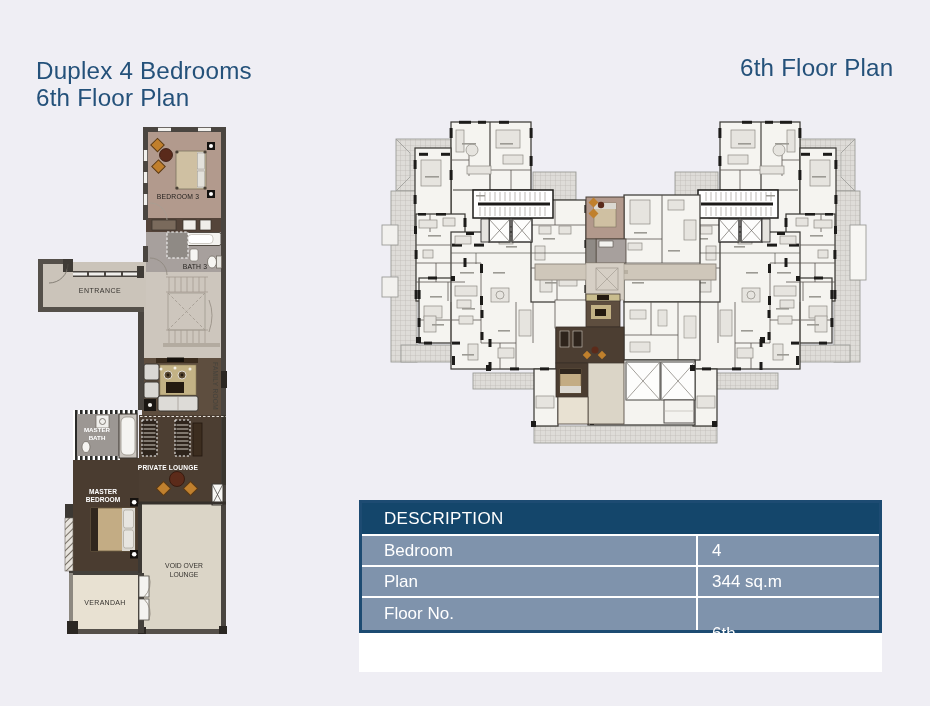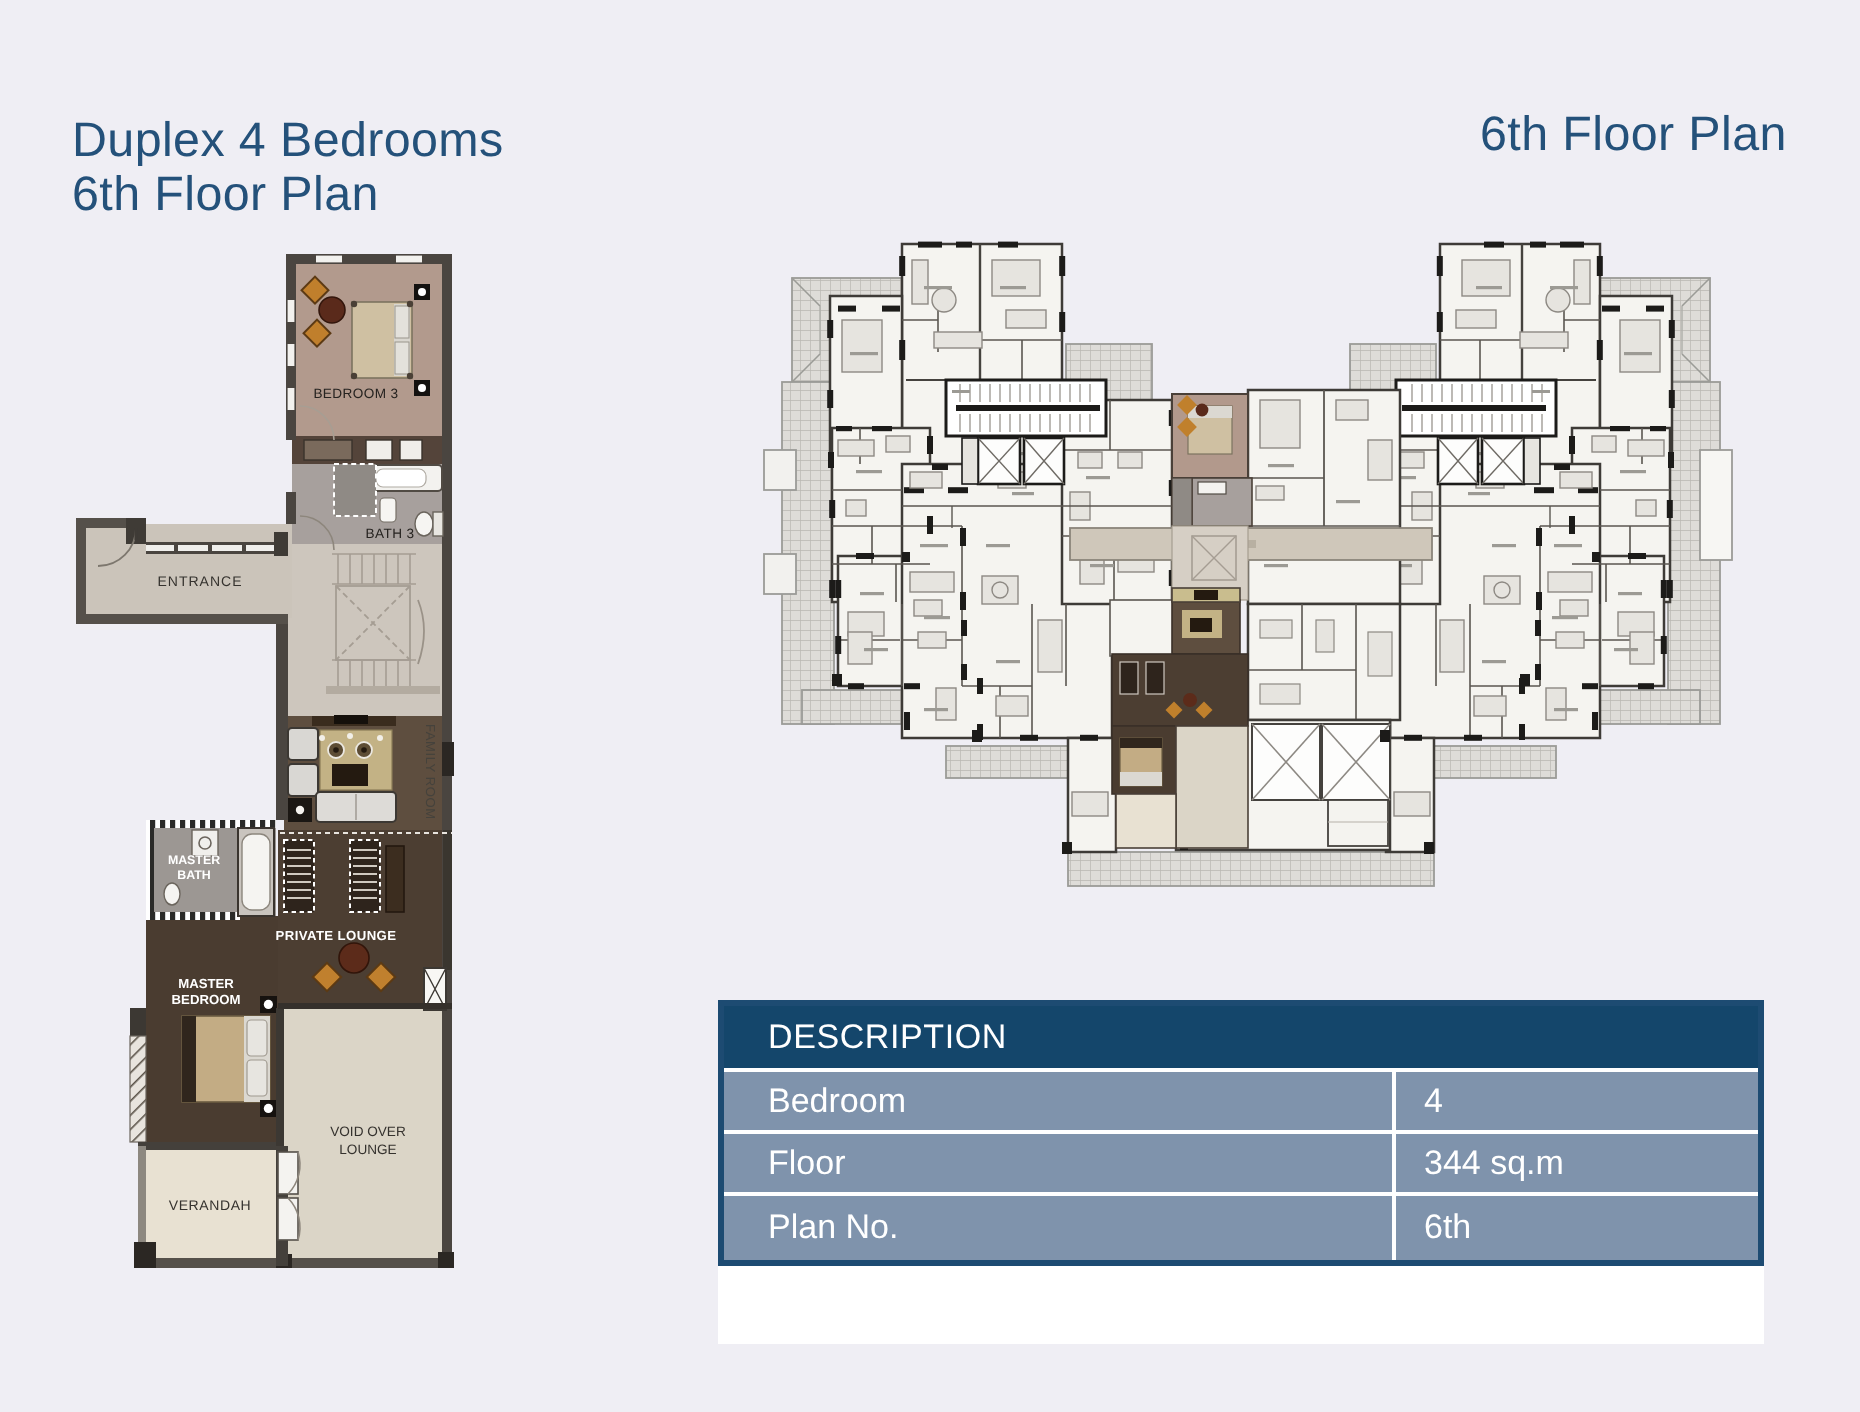--- a/index.html
+++ b/index.html
@@ -597,23 +597,23 @@
   <div style="position:absolute;left:0;top:0;width:523px;height:133px;box-sizing:border-box;border:3px solid #1d4b72;"></div>
 
   <div style="position:absolute;left:3px;top:3px;width:517px;height:31px;background:#14466b;color:#fff;font-size:17px;line-height:31px;padding-left:22px;box-sizing:border-box;letter-spacing:0.3px;">DESCRIPTION</div>
 
   <div style="position:absolute;left:3px;top:36px;width:517px;height:29px;background:#7f93ac;color:#fff;font-size:17px;line-height:29px;">
      <span style="position:absolute;left:22px;">Bedroom</span>
       <span style="position:absolute;left:350px;">4</span>
   </div>
 
   <div style="position:absolute;left:3px;top:67px;width:517px;height:29px;background:#7f93ac;color:#fff;font-size:17px;line-height:29px;">
-     <span style="position:absolute;left:22px;">Floor</span>
+     <span style="position:absolute;left:22px;">Plan</span>
       <span style="position:absolute;left:350px;">344 sq.m</span>
   </div>
 
   <div style="position:absolute;left:3px;top:98px;width:517px;height:32px;background:#7f93ac;color:#fff;font-size:17px;line-height:32px;">
-     <span style="position:absolute;left:22px;">Plan No.</span>
-      <span style="position:absolute;left:350px;">6th</span>
+     <span style="position:absolute;left:22px;">Floor No.</span>
+      <span style="position:absolute;left:350px;margin-top:20px;">6th</span>
   </div>
 
   <div style="position:absolute;left:337px;top:36px;width:2px;height:94px;background:#fff;"></div>
 </div>
 
 </body></html>

